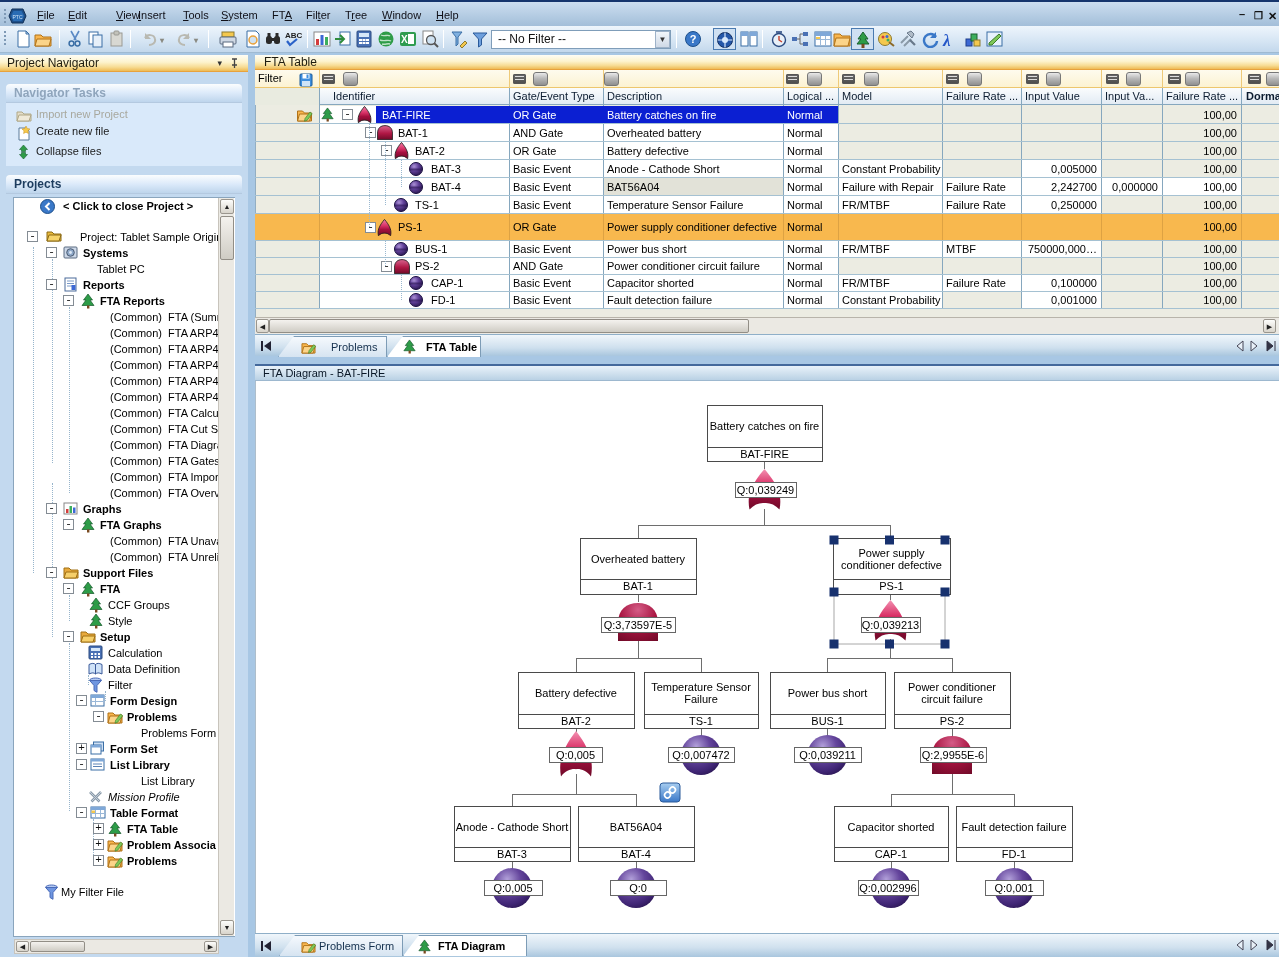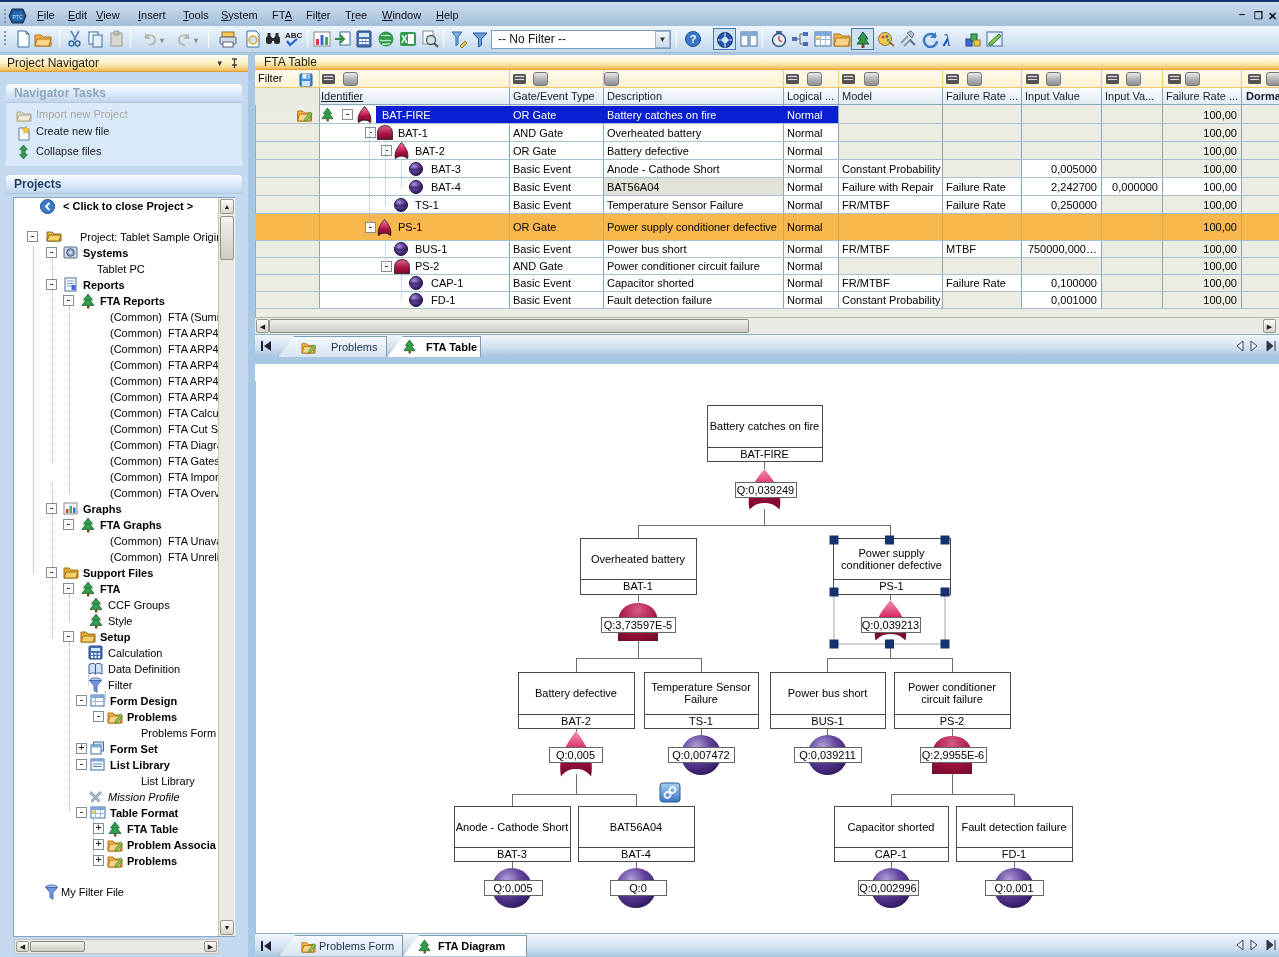--- a/index.html
+++ b/index.html
@@ -57,21 +57,21 @@
 <body>
 <div id="menubar" class="abs">
  <div class="grip" style="left:4px;top:7px;height:14px;"></div>
  <svg class="abs" style="left:8px;top:5px" width="19" height="18" viewBox="0 0 19 18">
       <polygon points="4,2 15,2 18,9 15,16 4,16 1,9" fill="#1d4f8a" stroke="#123057"></polygon>
       <polygon points="5.5,4 13.5,4 16,9 13.5,14 5.5,14 3,9" fill="#2a6cb4"></polygon>
       <text x="9.5" y="11.5" font-size="5" fill="#cfe2f4" text-anchor="middle" font-family="Liberation Sans">PTC</text>
     </svg>
  <span class="mi" style="left:37px"><u>F</u>ile</span>
  <span class="mi" style="left:68px"><u>E</u>dit</span>
- <span class="mi" style="left:96px"><u>V</u>iew</span>
+ <span class="mi" style="left:116px"><u>V</u>iew</span>
  <span class="mi" style="left:138px"><u>I</u>nsert</span>
  <span class="mi" style="left:183px"><u>T</u>ools</span>
  <span class="mi" style="left:221px"><u>S</u>ystem</span>
  <span class="mi" style="left:272px">FT<u>A</u></span>
  <span class="mi" style="left:306px">Fil<u>t</u>er</span>
  <span class="mi" style="left:345px">T<u>r</u>ee</span>
  <span class="mi" style="left:382px"><u>W</u>indow</span>
  <span class="mi" style="left:436px"><u>H</u>elp</span>
  <span class="winbtn" style="left:1239px;top:6px">–</span>
  <span class="winbtn" style="left:1254px;top:8px;font-size:10px">❐</span>
@@ -516,21 +516,21 @@
     <div class="fbtn" style="left:349px;"></div>
     <div class="fbtn" style="left:552px;"></div>
     <div class="fbtn" style="left:609px;"></div>
     <div class="fbtn" style="left:712px;"></div>
     <div class="fbtn" style="left:791px;"></div>
     <div class="fbtn" style="left:871px;"></div>
     <div class="fbtn" style="left:930px;"></div>
     <div class="fbtn" style="left:1011px;"></div>
  <div id="gridhdr" class="abs">
       <div class="abs" style="left:0;top:0;width:64px;height:17px;background:#e9ebe0;"></div>
-      <span style="left:66px;text-decoration:underline;">Identifier</span>
+      <span style="left:78px;">Identifier</span>
       <span style="left:258px;">Gate/Event Type</span>
       <span style="left:352px;">Description</span>
       <span style="left:532px;">Logical ...</span>
       <span style="left:587px;">Model</span>
       <span style="left:691px;">Failure Rate ...</span>
       <span style="left:770px;">Input Value</span>
       <span style="left:850px;">Input Va...</span>
       <span style="left:911px;">Failure Rate ...</span>
       <span style="left:991px;font-weight:bold;">Dorma</span>
     </div>
@@ -869,20 +869,21 @@
         <path d="M8.5 11.5l5-6.5 2.2 1.7-5 6.5-2.7 1z" fill="#7fc858" stroke="#3a7a28" stroke-width=".6"></path>
       </svg>
   <svg class="abs" style="left:980px;top:5px" width="46" height="12" viewBox="0 0 46 12">
         <path d="M8 1L2 6l6 5z" fill="#e8f0f8" stroke="#445"></path>
         <path d="M16 1l6 5-6 5z" fill="#e8f0f8" stroke="#445"></path>
         <path d="M32 1l6 5-6 5zM40 1v10" fill="#334" stroke="#334"></path>
       </svg>
  </div>
 </div>
 <div id="dpane" class="abs">
+ <div id="dhdr" class="abs">FTA Diagram - BAT-FIRE</div>
     <div class="abs" style="left:0;top:17px;width:1px;height:552px;background:#aebecb;"></div>
  <svg class="abs" style="left:0px;top:17px" width="1024" height="552" viewBox="0 0 1024 552">
  <defs>
 <linearGradient id="dor" x1="0" y1="0" x2="0" y2="1">
           <stop offset="0" stop-color="#f391b2"></stop>
           <stop offset=".38" stop-color="#da3368"></stop>
           <stop offset=".58" stop-color="#a50f3f"></stop>
           <stop offset="1" stop-color="#6d0a28"></stop>
         </linearGradient>
 <radialGradient id="dand" cx=".5" cy=".18" r=".95">

